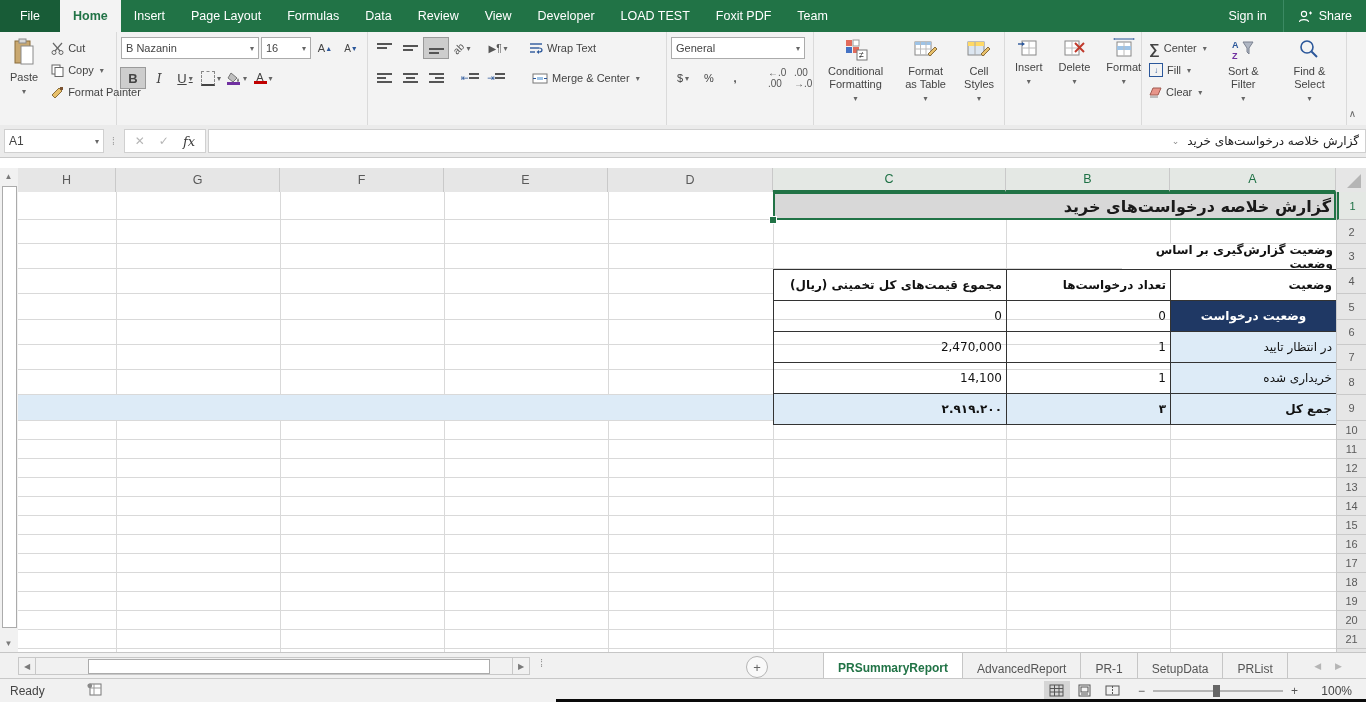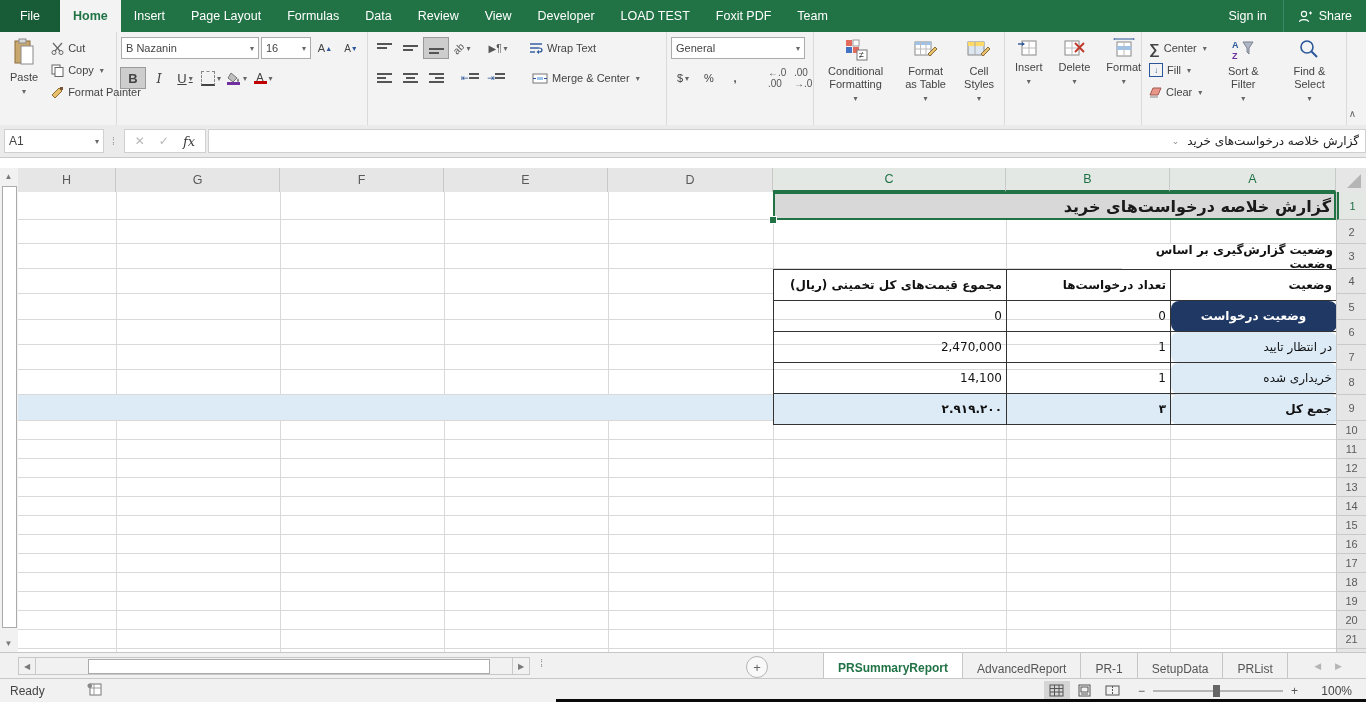--- a/index.html
+++ b/index.html
@@ -80,21 +80,21 @@
   #selhandle{left:751px;top:24px;width:6px;height:6px;background:#217346;border:1px solid #fff;z-index:5;}
   #sectiontxt{left:1104px;top:52px;width:214px;height:25px;background:#fff;z-index:2;direction:rtl;display:flex;align-items:center;
      font-family:"DejaVu Sans",sans-serif;font-weight:bold;font-size:12px;color:#111;padding:0 3px;box-sizing:border-box;}
   #row9strip{left:0;top:203px;width:755px;height:26px;background:#ddebf7;border-bottom:1px solid #d9d9d9;box-sizing:border-box;z-index:2;}
   #datatable{left:755px;top:77px;width:563px;z-index:3;border-collapse:collapse;table-layout:fixed;
      font-family:"DejaVu Sans",sans-serif;font-size:12px;color:#111;}
   #datatable td{border:1px solid #333;padding:8px 4px;overflow:hidden;white-space:nowrap;box-sizing:border-box;}
   #datatable col.wc{width:233px}#datatable col.wb{width:164px}#datatable col.wa{width:166px}
   .tr25{height:25px}.tr26{height:26px}
   td.num{direction:ltr;text-align:right;}
-  td.stat{direction:rtl;text-align:right;border-radius:8px;}
+  td.stat{direction:rtl;text-align:right;}
   tr.hdr td{font-weight:bold;background:#fff;direction:rtl;text-align:right;}
   td.navy{background:#1f3864;color:#fff;font-weight:bold;text-align:center;}
   td.lblue{background:#ddebf7;margin-top:16px;}
   tr.total td{background:#ddebf7;font-weight:bold;}
 
   
   #tabstrip{left:0;top:652px;width:1366px;height:26px;background:#f1f1f1;border-top:1px solid #c6c6c6;font-size:12px;color:#555;}
   #hscroll{left:18px;top:5px;width:512px;height:16px;display:flex;align-items:center;}
   .hs-btn{width:16px;height:16px;background:#f1f1f1;border:1px solid #c8c8c8;color:#7a7a7a;font-size:8px;display:flex;align-items:center;justify-content:center;cursor:pointer;}
   .hs-track{flex:1;height:16px;background:#f1f1f1;border-top:1px solid #c8c8c8;border-bottom:1px solid #c8c8c8;position:relative;}

